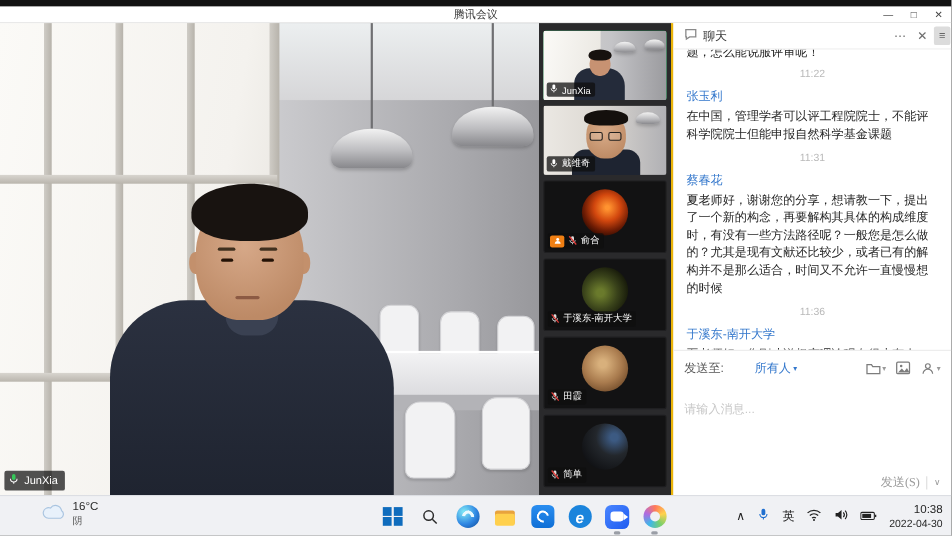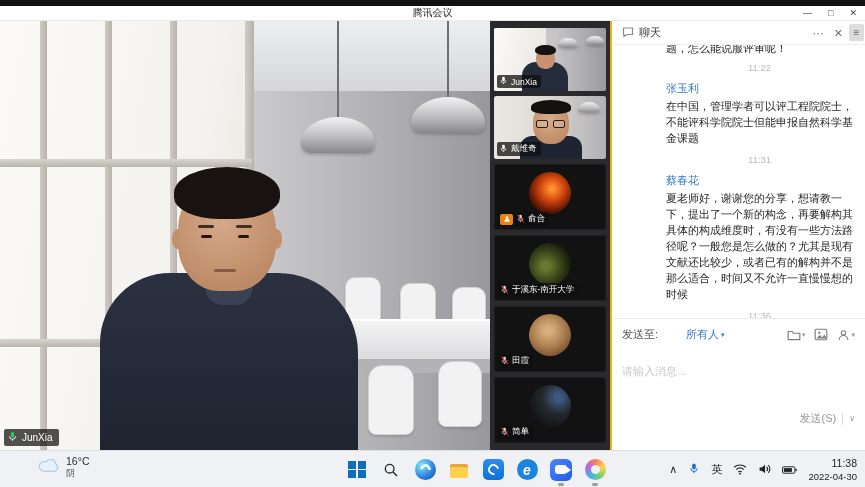--- a/index.html
+++ b/index.html
@@ -54,34 +54,34 @@
   .mini-wall { position:absolute; inset:0; background:linear-gradient(90deg,#d4d3d1 0%,#c4c4c7 55%,#9b9b9f 100%); }
   .badge-person { width:13px; height:11px; background:#f07f13; border-radius:2px; display:flex; align-items:center; justify-content:center; }
 
   
   .chat-panel { position:relative; flex:1; background:#fff; border-left:2px solid #eab308; display:flex; flex-direction:column; }
   .chat-header { position:relative; height:24px; border-bottom:1px solid #efefef; display:flex; align-items:center; padding:0 10px; gap:5px; }
   .chat-header .chat-title { font-size:11px; color:#3c3c3c; }
   .chat-head-btns { position:absolute; right:22px; top:0; height:24px; display:flex; align-items:center; gap:10px; }
   .chat-head-btns span { color:#6e6e6e; font-size:11px; line-height:1; cursor:default; }
   .panel-menu-btn { position:absolute; right:1px; top:3px; width:15px; height:17px; background:#dcdcdc; border-radius:2px; display:flex; align-items:center; justify-content:center; font-size:10px; color:#666; }
-  .chat-msgs { flex:1; overflow:hidden; padding:0 12px; font-size:11px; line-height:16px; color:#262626;margin-left:42px; }
+  .chat-msgs { flex:1; overflow:hidden; padding:0 12px; font-size:11px; line-height:16px; color:#262626; }
   .msg-clipped { margin-top:-5px; height:14px; overflow:hidden; }
   .msg-time { text-align:center; color:#b9b9b9; font-size:9.5px; margin:6px 0 4px; }
   .msg-name { color:#3377cc; margin-bottom:2px; }
   .msg-text { color:#262626; }
   .chat-footer { position:relative; height:132px; border-top:1px solid #ececec; padding:8px 10px; }
   .sendto-row { display:flex; align-items:center; font-size:11px;gap:20px; }
   .sendto-label { color:#555; margin-right:8px; }
   .sendto-value { color:#3377cc; display:flex; align-items:center; gap:2px; }
   .sendto-caret { font-size:7px; color:#3377cc; }
   .footer-icons { margin-left:auto; display:flex; align-items:center; gap:9px; }
   .f-icon { display:flex; align-items:center; gap:1px; color:#9a9a9a; font-size:7px; }
   .input-placeholder { margin-top:22px; color:#c9c9c9; font-size:11px; }
-  .send-area { position:absolute; right:10px; bottom:24px; display:flex; align-items:center; gap:6px; color:#9a9a9a; font-size:11px; }
+  .send-area { position:absolute; right:10px; bottom:4px; display:flex; align-items:center; gap:6px; color:#9a9a9a; font-size:11px;font-family:Liberation Serif, serif; }
   .send-sep { width:1px; height:12px; background:#dcdcdc; }
   .send-caret { font-size:8px; color:#9a9a9a; }
 
   
   .taskbar { position:absolute; left:0; bottom:0; width:865px; height:37px; background:#f0f1f4; border-top:1px solid #dcdee3; }
   .weather { position:absolute; left:38px; top:4px; display:flex; align-items:center; gap:6px; cursor:default; }
   .weather-text { display:flex; flex-direction:column; line-height:12px; }
   .weather-temp { font-size:10.5px; color:#2d2d2d; }
   .weather-cond { font-size:9px; color:#5a5a5a; }
   .tb-center { position:absolute; left:345px; top:0; height:37px; display:flex; align-items:center; gap:10px; }
@@ -413,19 +413,19 @@
             <path d="M3 8h4l6-5v16l-6-5H3z" fill="#222"></path>
             <path d="M16 7a6 6 0 0 1 0 8" fill="none" stroke="#222" stroke-width="2"></path>
             <path d="M19 4a10 10 0 0 1 0 14" fill="none" stroke="#222" stroke-width="2"></path>
           </svg></span>
       <span><svg width="15" height="10" viewBox="0 0 28 16">
             <rect x="1" y="2" width="23" height="12" rx="2" fill="none" stroke="#222" stroke-width="1.8"></rect>
             <rect x="3.5" y="4.5" width="15" height="7" fill="#222"></rect>
             <rect x="25" y="6" width="2.5" height="4" fill="#222"></rect>
           </svg></span>
       <span class="tray-clock">
-        <span class="tray-time">11:38</span><br>
+        <span class="tray-time">10:38</span><br>
         <span class="tray-date">2022-04-30</span>
       </span>
     </div>
 
   </div>
 </div>
 
 </body></html>

